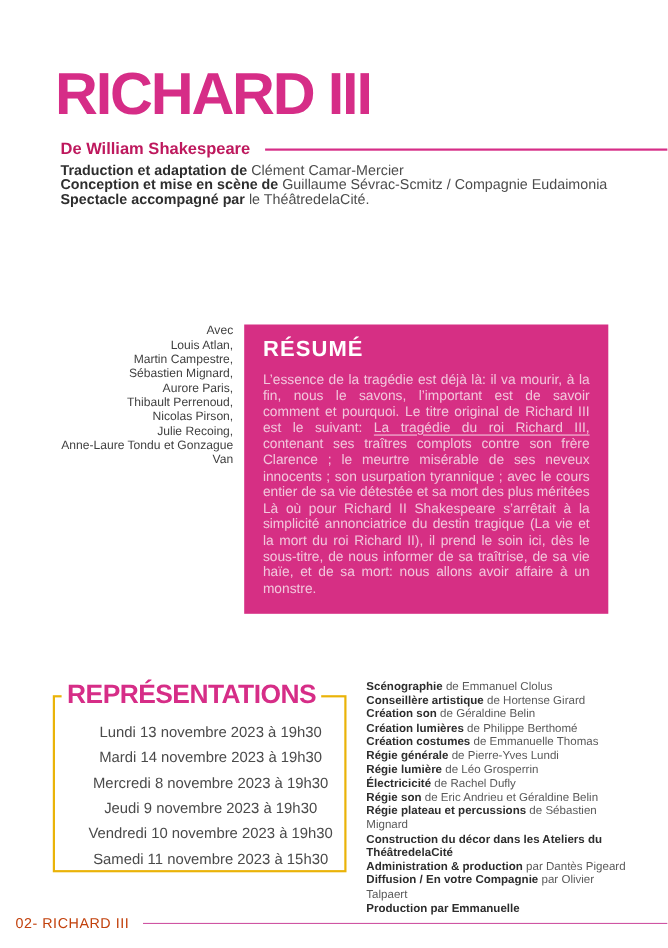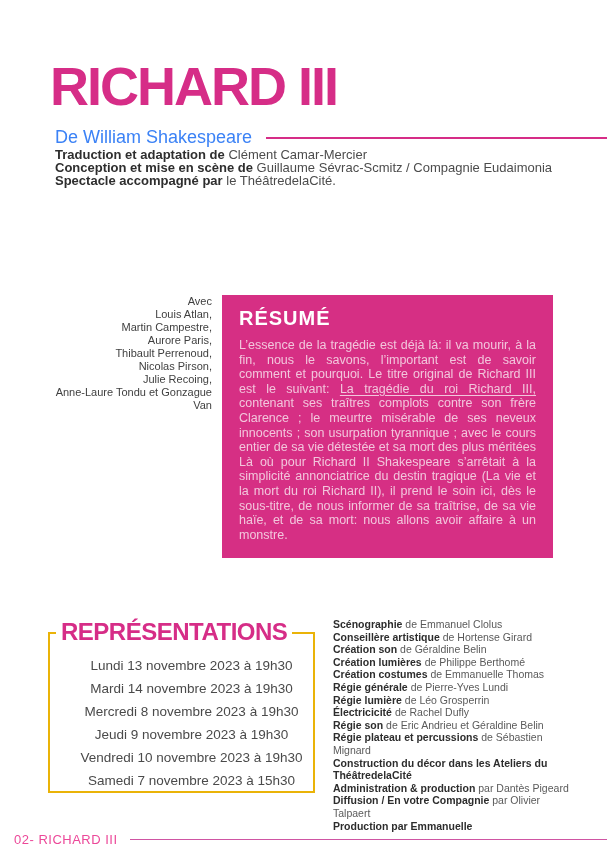--- a/index.html
+++ b/index.html
@@ -11,21 +11,21 @@
   .main-title{
     position:absolute;left:50px;top:55px;
     font-size:54px;font-weight:800;letter-spacing:-2px;
     color:#d62d87;white-space:nowrap;
   }
   .subtitle-row{
     position:absolute;left:55px;right:0;top:127px;
     display:flex;align-items:center;
   }
   .subtitle{
-    font-size:18px;font-weight:normal;color:#3b82f6;white-space:nowrap;
+    font-size:15px;font-weight:bold;color:#be185d;white-space:nowrap;
   }
   .subtitle-rule{flex:1;height:2px;background:#d62d87;margin-left:14px;}
   .credits{
     position:absolute;left:55px;top:148px;width:520px;
     font-size:13px;line-height:13px;color:#4c4c4c;
   }
   .credits b{color:#2e2e2e;}
   
   .cast{
     position:absolute;left:0;top:295px;width:212px;
@@ -65,21 +65,21 @@
     position:absolute;left:333px;top:618px;width:247px;
     font-size:10.5px;line-height:12.6px;color:#5a5a5a;
   }
   .crew b{color:#2d2d2d;}
   
   .footer-row{
     position:absolute;left:14px;right:0;top:832px;
     display:flex;align-items:center;
   }
   .footer-label{
-    font-size:13px;color:#ec4899;letter-spacing:0.5px;white-space:nowrap;
+    font-size:13px;color:#c2410c;letter-spacing:0.5px;white-space:nowrap;
   }
   .footer-rule{flex:1;height:1.5px;background:#cf55a3;margin-left:12px;}
 </style>
 </head>
 <body>
 
 <div class="page">
 
   <div class="main-title">RICHARD III</div>
 
@@ -98,20 +98,21 @@
     </div>
 
   <div class="cast">
     <div>Avec</div>
     <div>
 
         <div>Louis Atlan,</div>
 
         <div>Martin Campestre,</div>
 
+        <div>Sébastien Mignard,</div>
 
 
         <div>Aurore Paris,</div>
 
         <div>Thibault Perrenoud,</div>
 
         <div>Nicolas Pirson,</div>
 
         <div>Julie Recoing,</div>
 
@@ -133,21 +134,21 @@
         <div>Lundi 13 novembre 2023 à 19h30</div>
 
         <div>Mardi 14 novembre 2023 à 19h30</div>
 
         <div>Mercredi 8 novembre 2023 à 19h30</div>
 
         <div>Jeudi 9 novembre 2023 à 19h30</div>
 
         <div>Vendredi 10 novembre 2023 à 19h30</div>
 
-        <div>Samedi 7 novembre 2023 à 15h30</div>
+        <div>Samedi 11 novembre 2023 à 15h30</div>
       </div>
   </div>
 
   <div class="crew">
 
       <div class="crew-line"><b>Scénographie</b> <span>de Emmanuel Clolus</span></div>
 
       <div class="crew-line"><b>Conseillère artistique</b> <span>de Hortense Girard</span></div>
 
       <div class="crew-line"><b>Création son</b> <span>de Géraldine Belin</span></div>

